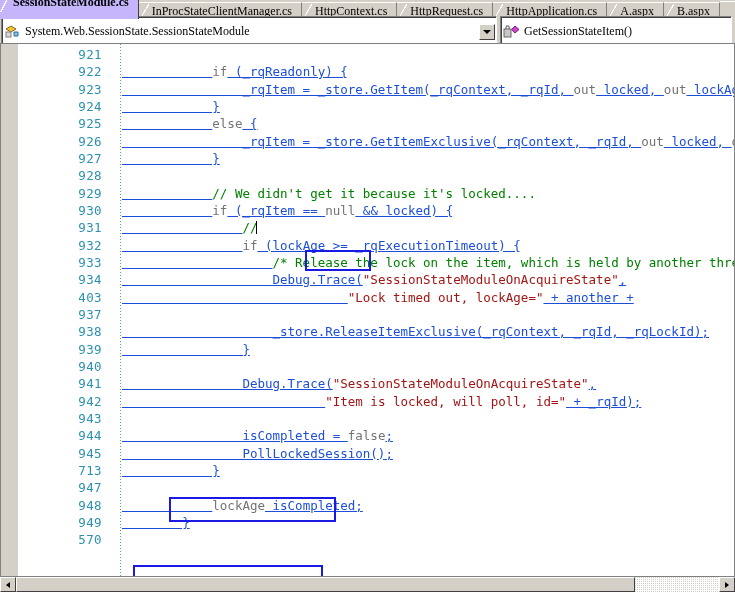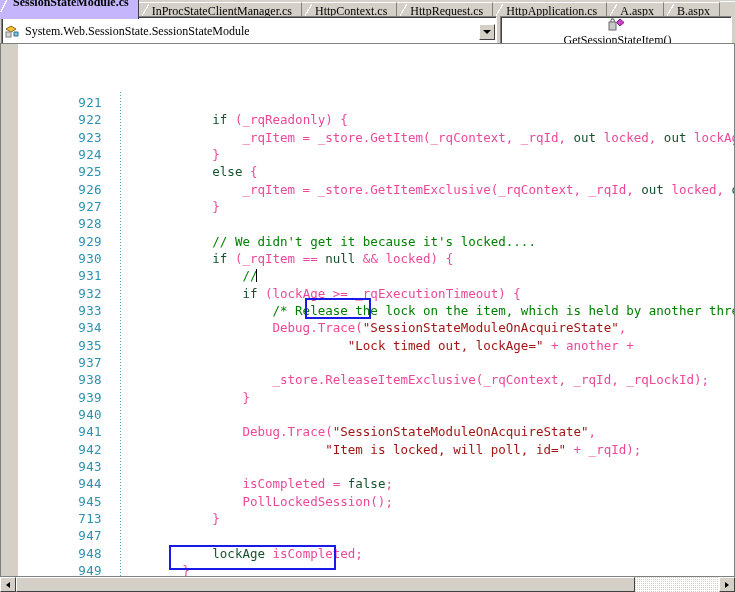--- a/index.html
+++ b/index.html
@@ -93,21 +93,21 @@
     border: 1px solid #808080;
     border-right-color: #ffffff;
     border-bottom-color: #ffffff;
     box-shadow: inset 1px 1px 0 #404040, 1px 1px 0 #d4d0c8;
     display: flex;
     align-items: center;
     box-sizing: border-box;
     overflow: hidden;
   }
   .combo.type-combo { width: 496px; margin-right: 3px; }
-  .combo.member-combo { width: 232px; flex-direction: column; }
+  .combo.member-combo { width: 232px; }
   .combo-text {
     font-family: "Liberation Serif", serif;
     font-size: 12px;
     color: #000000;
     white-space: nowrap;
     padding-left: 3px;
     flex: 1 1 auto;
     overflow: hidden;
   }
   .combo-arrow {
@@ -159,21 +159,20 @@
     width: 18px;
     height: 100%;
     background: #d4d0c8;
   }
   .code-surface {
     position: absolute;
     left: 18px; top: 0;
     right: 0; bottom: 0;
     background: #ffffff;
     overflow: hidden;
-    margin-top: 48px;
   }
   .codelines {
     position: absolute;
     left: 0; top: 2px;
     width: 100%;
   }
   .line {
     position: relative;
     height: 17.33px;
     white-space: pre;
@@ -199,24 +198,24 @@
   }
   .gutter-dots {
     position: absolute;
     left: 102px; top: 0;
     width: 1px;
     height: 100%;
     background-image: repeating-linear-gradient(to bottom, #4d9fbf 0px, #4d9fbf 1px, transparent 1px, transparent 3px);
   }
 
   
-  .kw  { color: #14532d; }
+  .kw  { color: #737373; }
   .cm  { color: #008000; }
   .str { color: #a31515; }
-  .pl  { color: #ec4899; }
+  .pl  { color: #1d4ed8; text-decoration: underline; }
 
   
   .hlbox {
     position: absolute;
     border: 2px solid #1a1ae6;
     box-sizing: border-box;
     pointer-events: none;
   }
 
   .caret {
@@ -356,21 +355,21 @@
           <div class="line"><span class="lnum">925</span><span class="ltext"><span class="pl">            </span><span class="kw">else</span><span class="pl"> {</span></span></div>
           <div class="line"><span class="lnum">926</span><span class="ltext"><span class="pl">                _rqItem = _store.GetItemExclusive(_rqContext, _rqId, </span><span class="kw">out</span><span class="pl"> locked, </span><span class="kw">out</span></span></div>
           <div class="line"><span class="lnum">927</span><span class="ltext"><span class="pl">            }</span></span></div>
           <div class="line"><span class="lnum">928</span><span class="ltext"></span></div>
           <div class="line"><span class="lnum">929</span><span class="ltext"><span class="pl">            </span><span class="cm">// We didn't get it because it's locked....</span></span></div>
           <div class="line"><span class="lnum">930</span><span class="ltext"><span class="pl">            </span><span class="kw">if</span><span class="pl"> (_rqItem == </span><span class="kw">null</span><span class="pl"> &amp;&amp; locked) {</span></span></div>
           <div class="line"><span class="lnum">931</span><span class="ltext"><span class="pl">                </span><span class="cm">//</span><span class="caret"></span></span></div>
           <div class="line"><span class="lnum">932</span><span class="ltext"><span class="pl">                </span><span class="kw">if</span><span class="pl"> (lockAge &gt;= _rqExecutionTimeout) {</span></span></div>
           <div class="line"><span class="lnum">933</span><span class="ltext"><span class="pl">                    </span><span class="cm">/* Release the lock on the item, which is held by another thread*/</span></span></div>
           <div class="line"><span class="lnum">934</span><span class="ltext"><span class="pl">                    Debug.Trace(</span><span class="str">"SessionStateModuleOnAcquireState"</span><span class="pl">,</span></span></div>
-          <div class="line"><span class="lnum">935</span><span class="ltext"><span class="pl">                              </span><span class="str">"Lock timed out, lockAge="</span><span class="pl"> + another +</span></span></div>
+          <div class="line"><span class="lnum">403</span><span class="ltext"><span class="pl">                              </span><span class="str">"Lock timed out, lockAge="</span><span class="pl"> + another +</span></span></div>
           <div class="line"><span class="lnum">937</span><span class="ltext"></span></div>
           <div class="line"><span class="lnum">938</span><span class="ltext"><span class="pl">                    _store.ReleaseItemExclusive(_rqContext, _rqId, _rqLockId);</span></span></div>
           <div class="line"><span class="lnum">939</span><span class="ltext"><span class="pl">                }</span></span></div>
           <div class="line"><span class="lnum">940</span><span class="ltext"></span></div>
           <div class="line"><span class="lnum">941</span><span class="ltext"><span class="pl">                Debug.Trace(</span><span class="str">"SessionStateModuleOnAcquireState"</span><span class="pl">,</span></span></div>
           <div class="line"><span class="lnum">942</span><span class="ltext"><span class="pl">                           </span><span class="str">"Item is locked, will poll, id="</span><span class="pl"> + _rqId);</span></span></div>
           <div class="line"><span class="lnum">943</span><span class="ltext"></span></div>
           <div class="line"><span class="lnum">944</span><span class="ltext"><span class="pl">                isCompleted = </span><span class="kw">false</span><span class="pl">;</span></span></div>
           <div class="line"><span class="lnum">945</span><span class="ltext"><span class="pl">                PollLockedSession();</span></span></div>
           <div class="line"><span class="lnum">713</span><span class="ltext"><span class="pl">            }</span></span></div>

